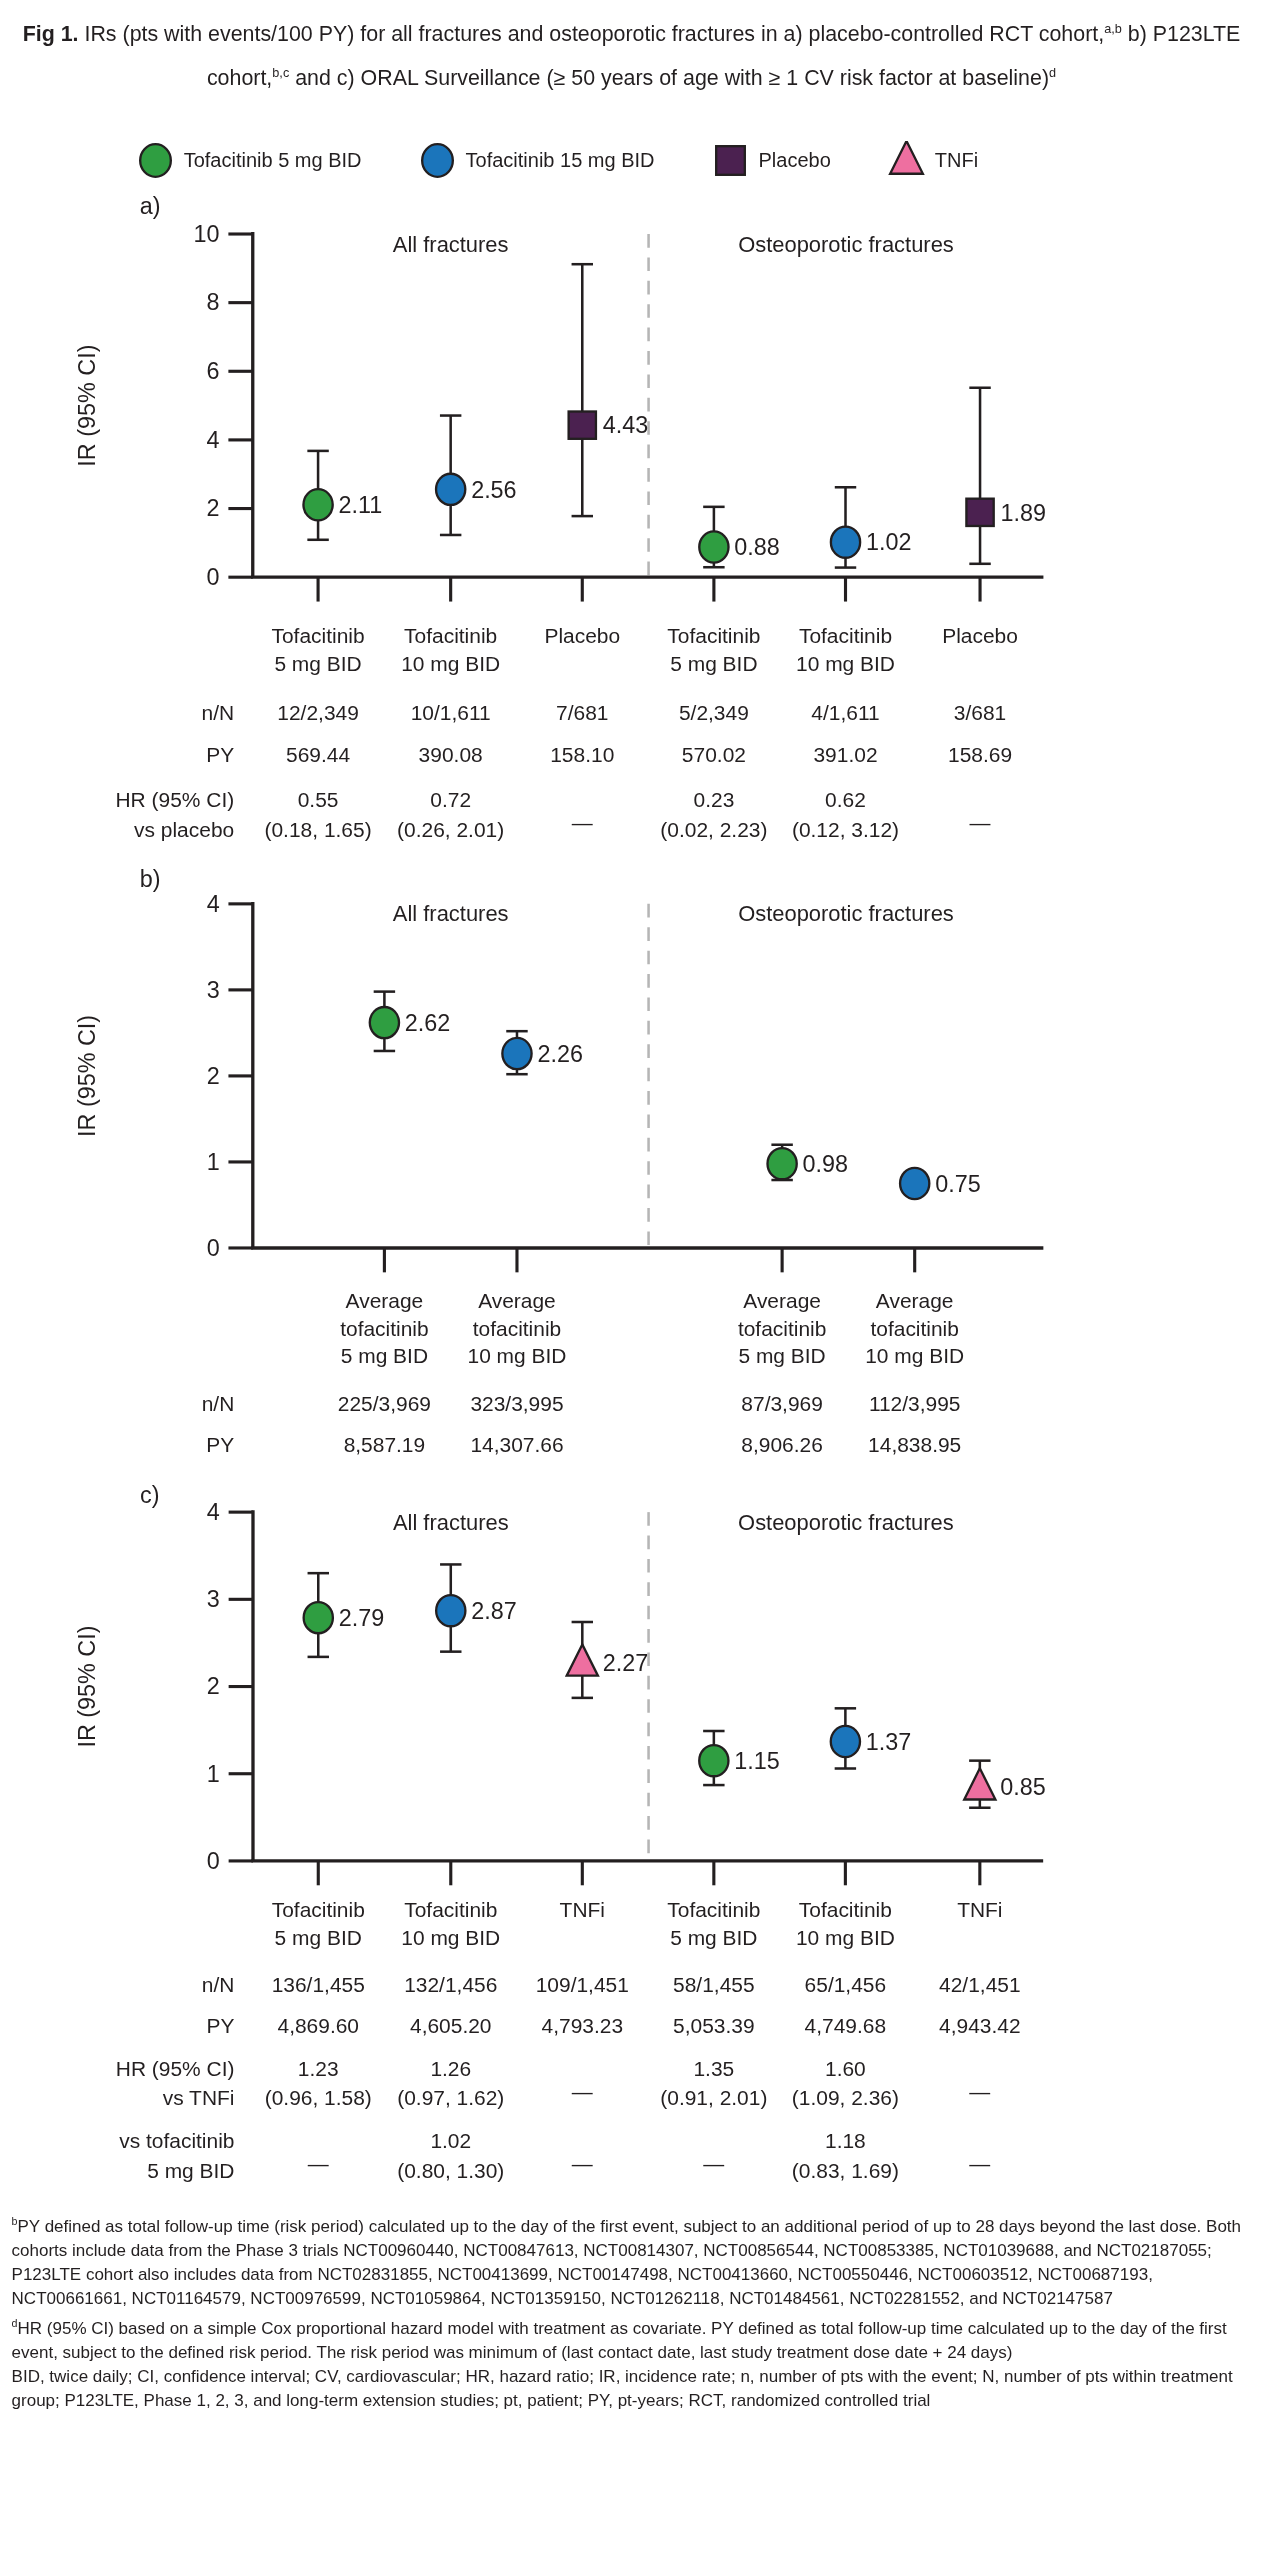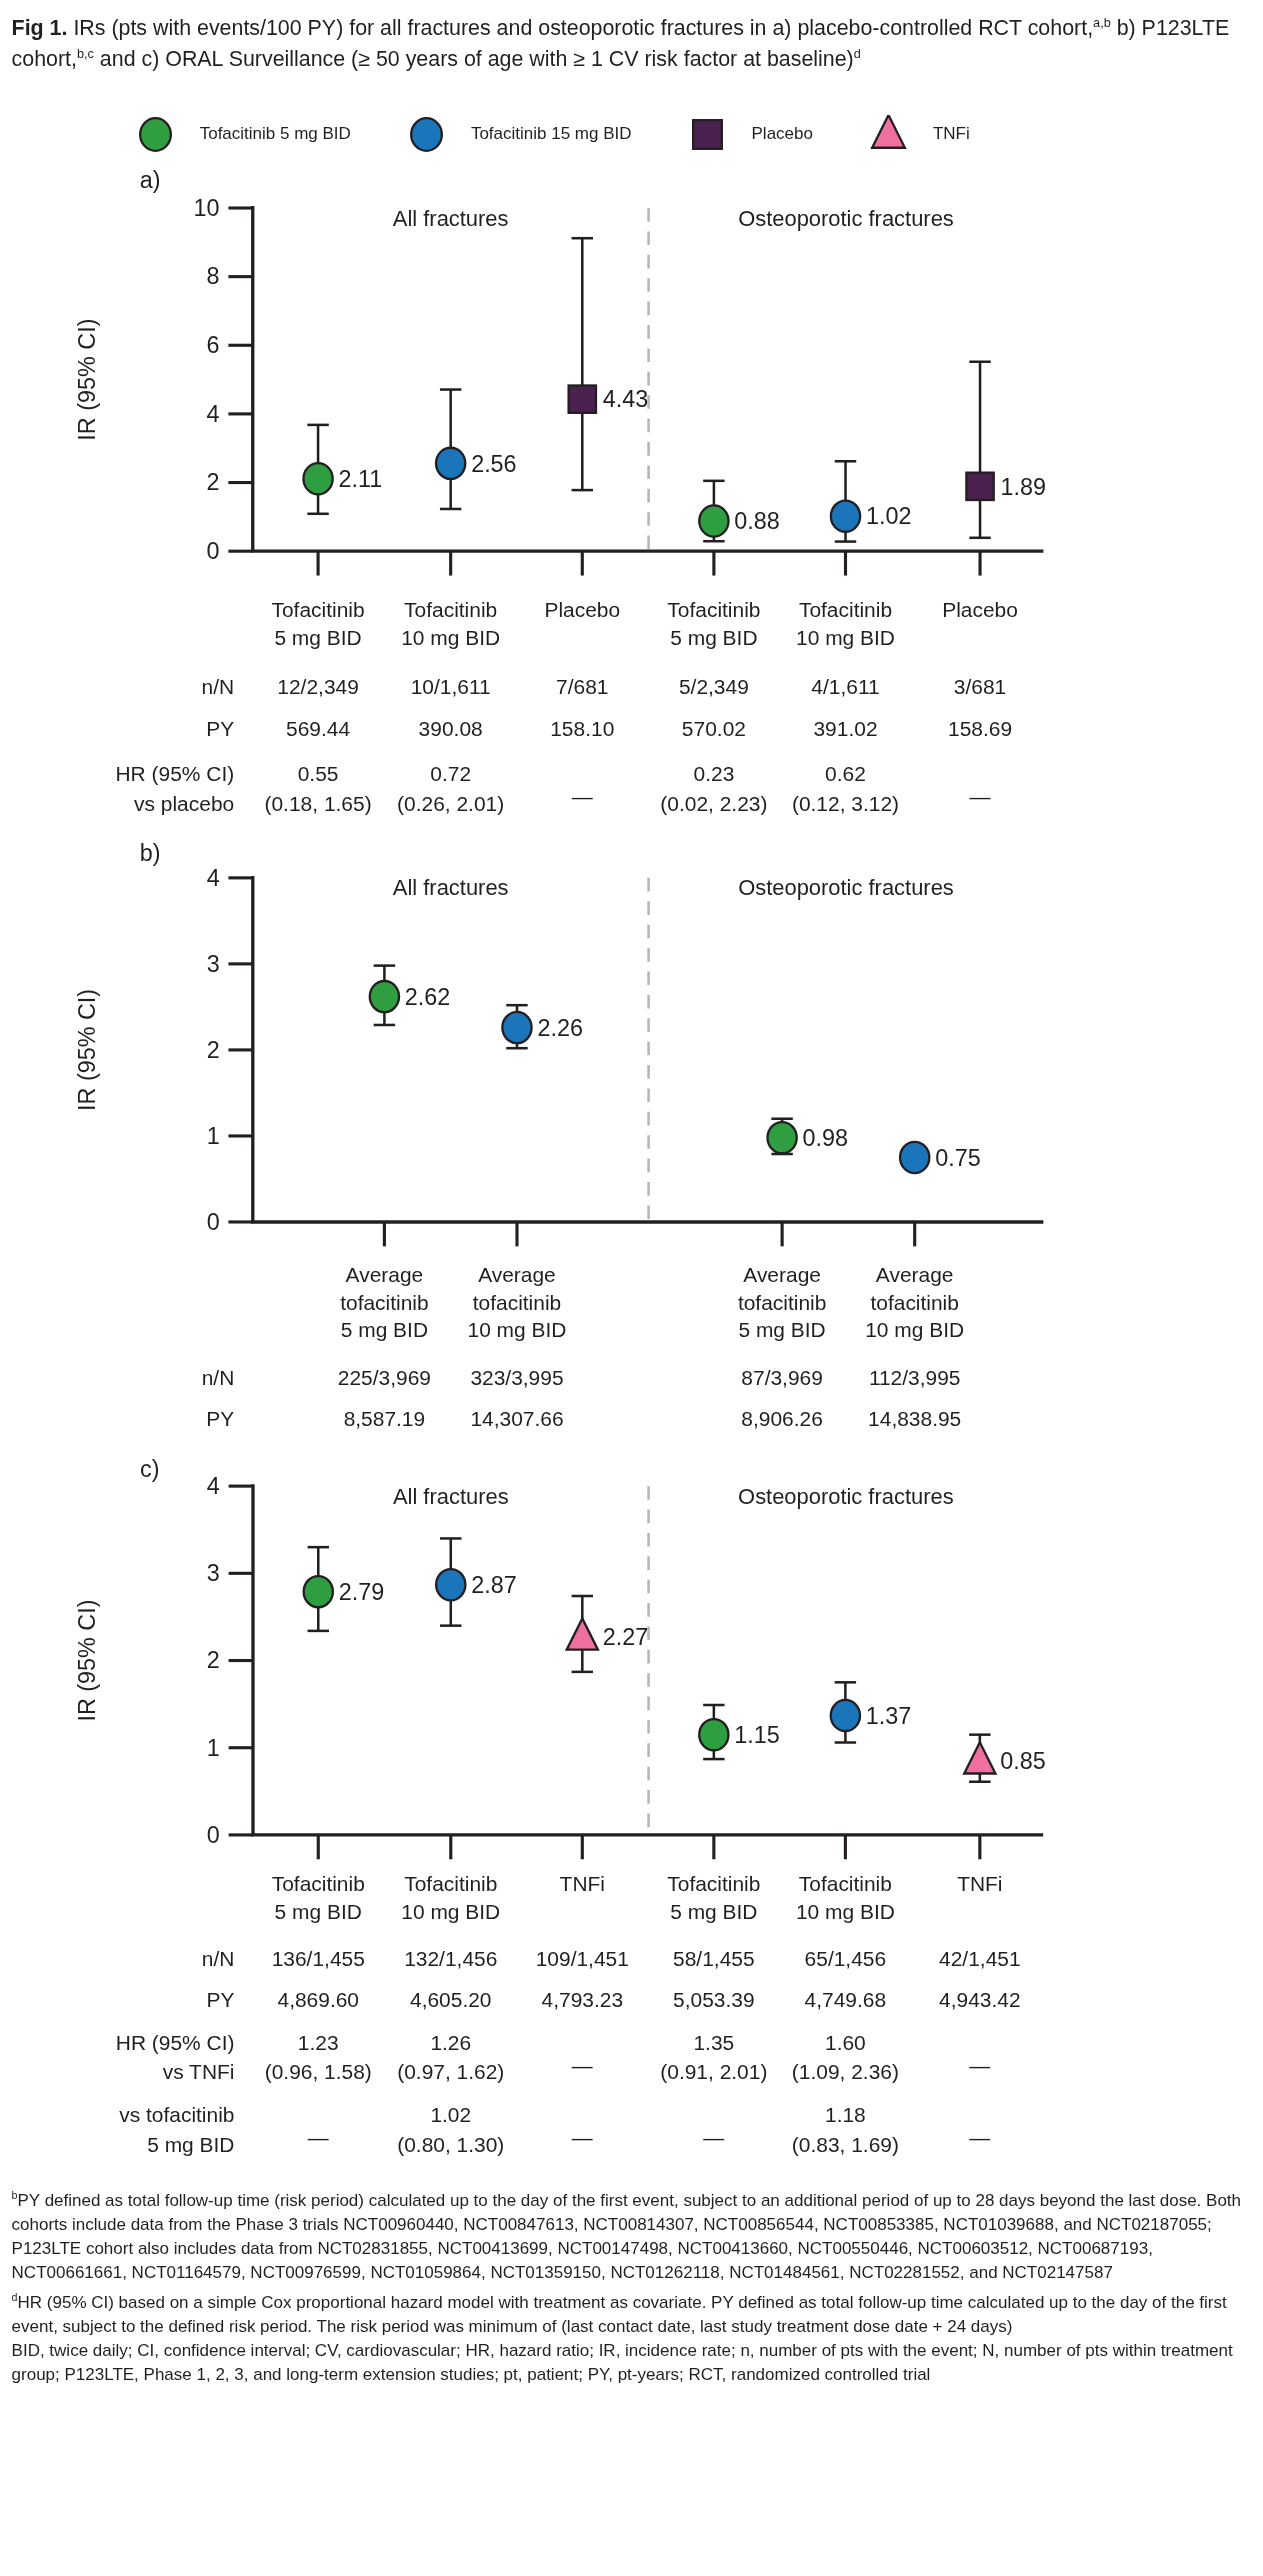--- a/index.html
+++ b/index.html
@@ -1,22 +1,22 @@
 <!DOCTYPE html>
 <html><head>
 <meta charset="utf-8">
 <style>
   html,body{margin:0;padding:0;background:#ffffff;}
   body{font-family:"Liberation Sans", sans-serif;color:#231f20;width:1263px;}
   .page{width:1263px;box-sizing:border-box;padding:5.8px 9.7px 0 9.7px;}
-  .fig-title{font-size:21.4px;line-height:26px;margin:3.9px 1.9px 0 1.9px;max-width:1248px;}
+  .fig-title{font-size:21.4px;line-height:39px;margin:3.9px 1.9px 0 1.9px;max-width:1248px;text-align:center;}
   .fig-title sup{font-size:12.7px;}
   .legend{display:flex;align-items:center;margin:43px 0 0 127px;height:39px;}
   .legend-item{display:flex;align-items:center;margin-right:57px;}
-  .legend-item .lg-label{font-size:17px;margin-left:26px;white-space:nowrap;}
+  .legend-item .lg-label{font-size:20px;margin-left:10px;white-space:nowrap;}
   svg text{fill:#231f20;}
   .footnotes{font-size:17px;line-height:24px;margin:9.7px 1.9px 0 1.9px;max-width:1251px;}
   .footnotes p{margin:0;}
   .footnotes sup{font-size:10.7px;}
 </style>
 </head>
 <body>
 
 <div class="page">
   <p class="fig-title" id="fig-title"><span style="font-weight: bold;">Fig 1.</span><span> IRs (pts with events/100 PY) for all fractures and osteoporotic fractures in a) placebo-controlled RCT cohort,</span><sup>a,b</sup><span> b) P123LTE cohort,</span><sup>b,c</sup><span> and c) ORAL Surveillance (≥ 50 years of age with ≥ 1 CV risk factor at baseline)</span><sup>d</sup></p>

